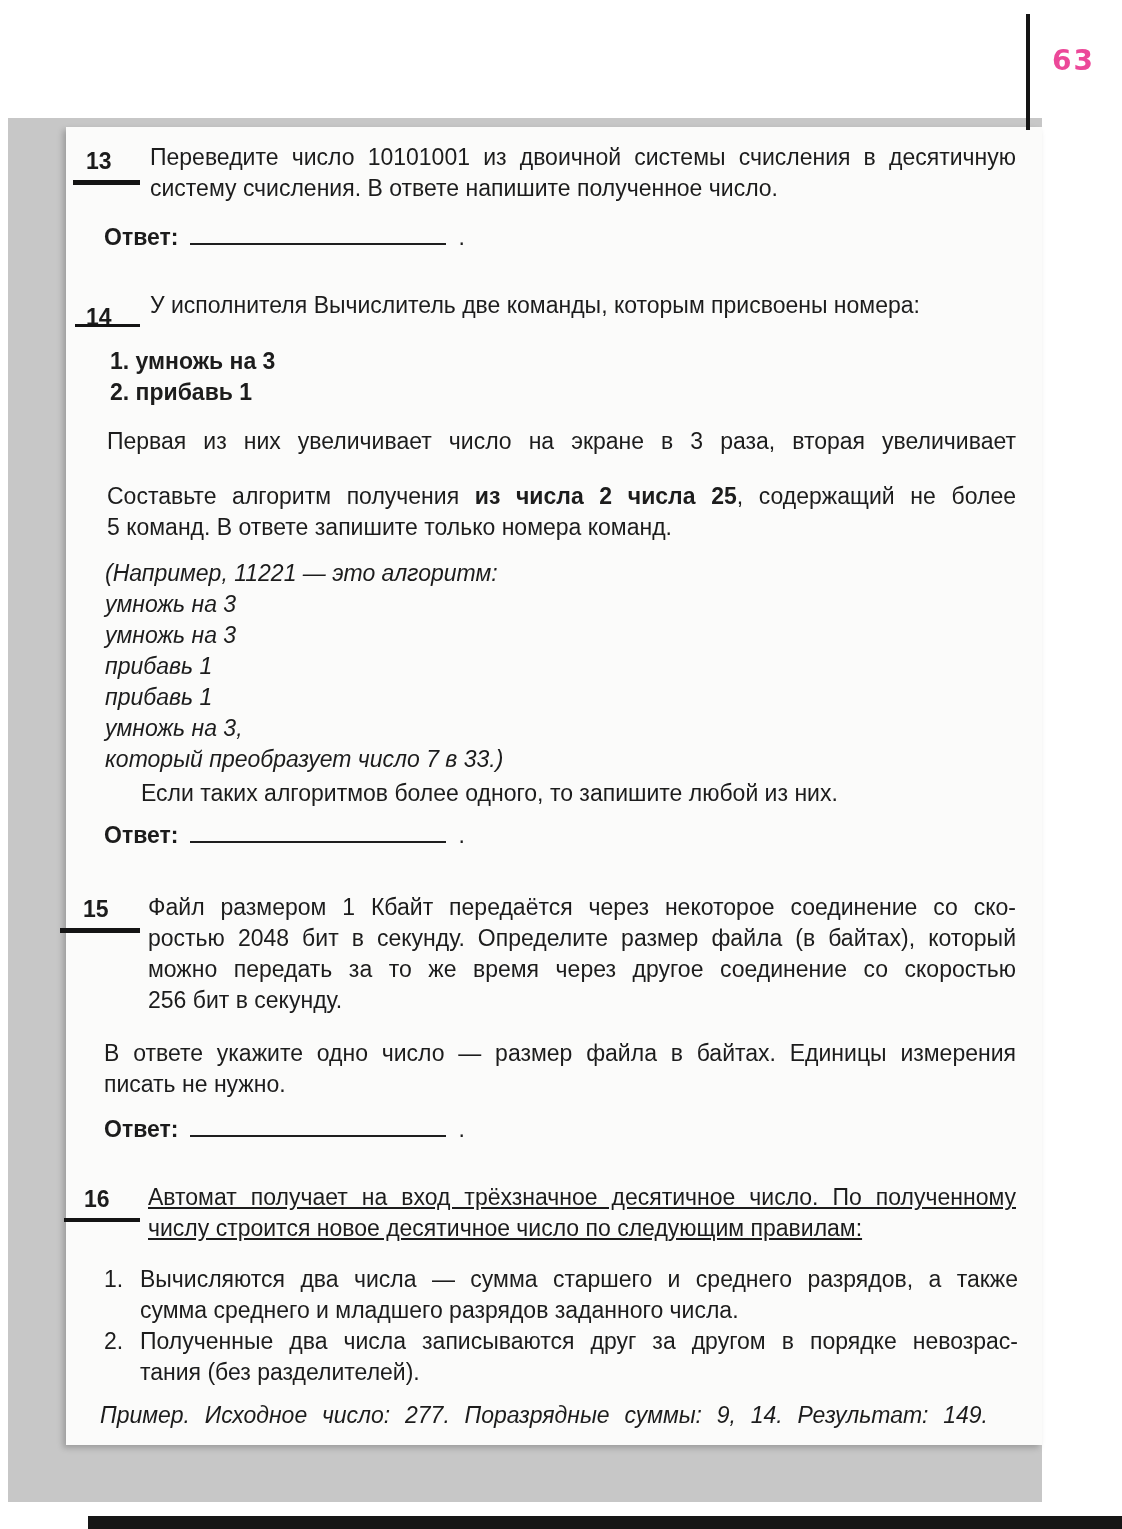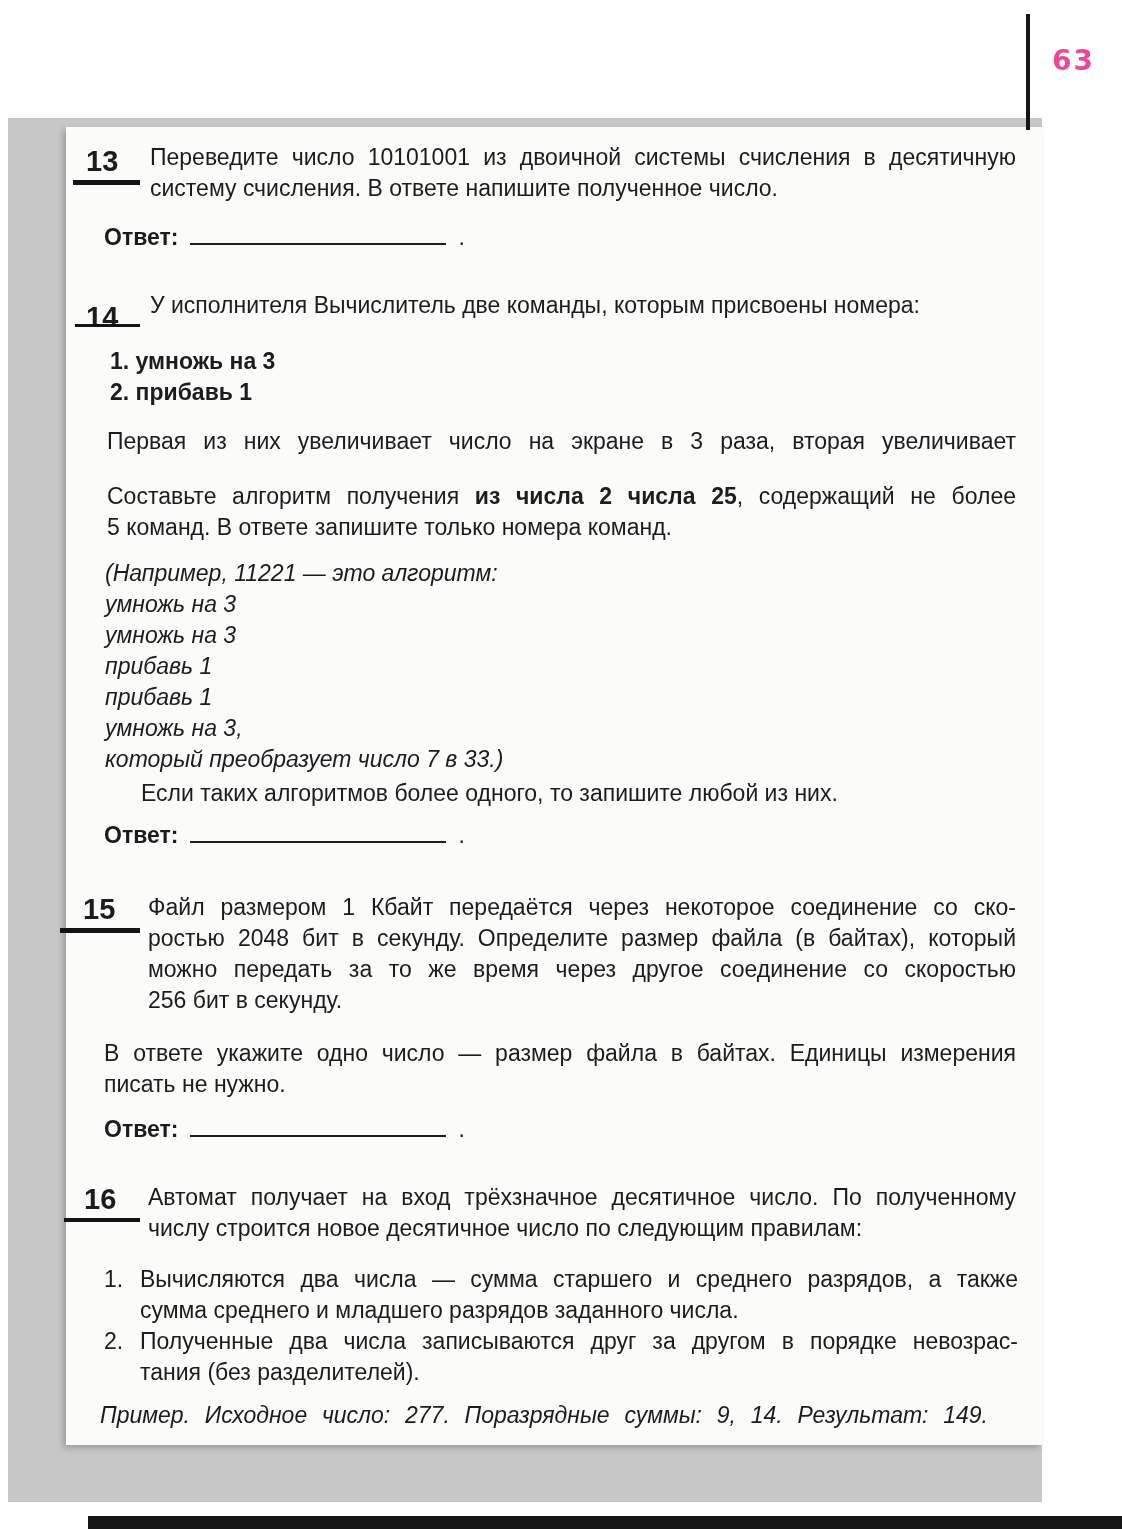--- a/index.html
+++ b/index.html
@@ -14,21 +14,21 @@
 
   
   .scan-gray { position: absolute; left: 8px; top: 118px; width: 1034px; height: 1384px; background: #c7c7c7; }
   .sheet { position: absolute; left: 66px; top: 127px; width: 976px; height: 1318px; background: #fbfbfa; box-shadow: -3px 3px 6px rgba(0,0,0,0.22); }
   .edge-rule { position: absolute; left: 1026px; top: 14px; width: 4px; height: 116px; background: #151515; }
   .page-number { position: absolute; left: 1052px; top: 44px; font-size: 28px; font-weight: bold; letter-spacing: 2px; color: #ec4899; font-family: "DejaVu Sans", sans-serif; text-align: right; }
   .bottom-bar { position: absolute; left: 88px; top: 1516px; width: 1034px; height: 13px; background: #161616; }
 
   
   .problem { position: absolute; left: 0; width: 1122px; font-size: 23px; line-height: 31px; color: #1c1c1c; }
-  .pnum { position: absolute; font-weight: bold; font-size: 29px; }
+  .pnum { position: absolute; font-weight: bold; font-size: 23px; }
   .pbar { position: absolute; background: #141414; }
   .jl { text-align: justify; text-align-last: justify; }
   .ll { text-align: left; }
   .b { font-weight: bold; }
   .it { font-style: italic; }
   .blk { position: absolute; }
   .answer { position: absolute; }
   .answer .blank { display: inline-block; width: 256px; height: 14px; border-bottom: 2px solid #1e1e1e; margin: 0 12px 0 12px; vertical-align: baseline; }
 </style>
 </head>
@@ -96,21 +96,21 @@
     <div class="ll">писать не нужно.</div>
   </div>
   <div class="answer" style="left:104px; top:222px;">
     <span class="b">Ответ:</span><span class="blank"></span><span>.</span>
   </div>
 </section>
 
 <section class="problem" style="top:1182px;">
   <div class="pnum" style="left:84px; top:2px;">16</div>
   <div class="pbar" style="left:64px; top:36px; width:76px; height:4px;"></div>
-  <div class="blk" style="left:148px; top:0; width:868px;">
+  <div class="blk" style="left:148px; top:0; width:868px;text-decoration:underline;">
     <div class="jl">Автомат получает на вход трёхзначное десятичное число. По полученному</div>
     <div class="ll">числу строится новое десятичное число по следующим правилам:</div>
   </div>
   <div class="blk" style="left:104px; top:82px; width:914px;">
     <div style="position:relative; padding-left:36px;">
       <span style="position:absolute; left:0; top:0;">1.</span>
       <div class="jl">Вычисляются два числа — сумма старшего и среднего разрядов, а также</div>
       <div class="ll">сумма среднего и младшего разрядов заданного числа.</div>
     </div>
     <div style="position:relative; padding-left:36px;">

